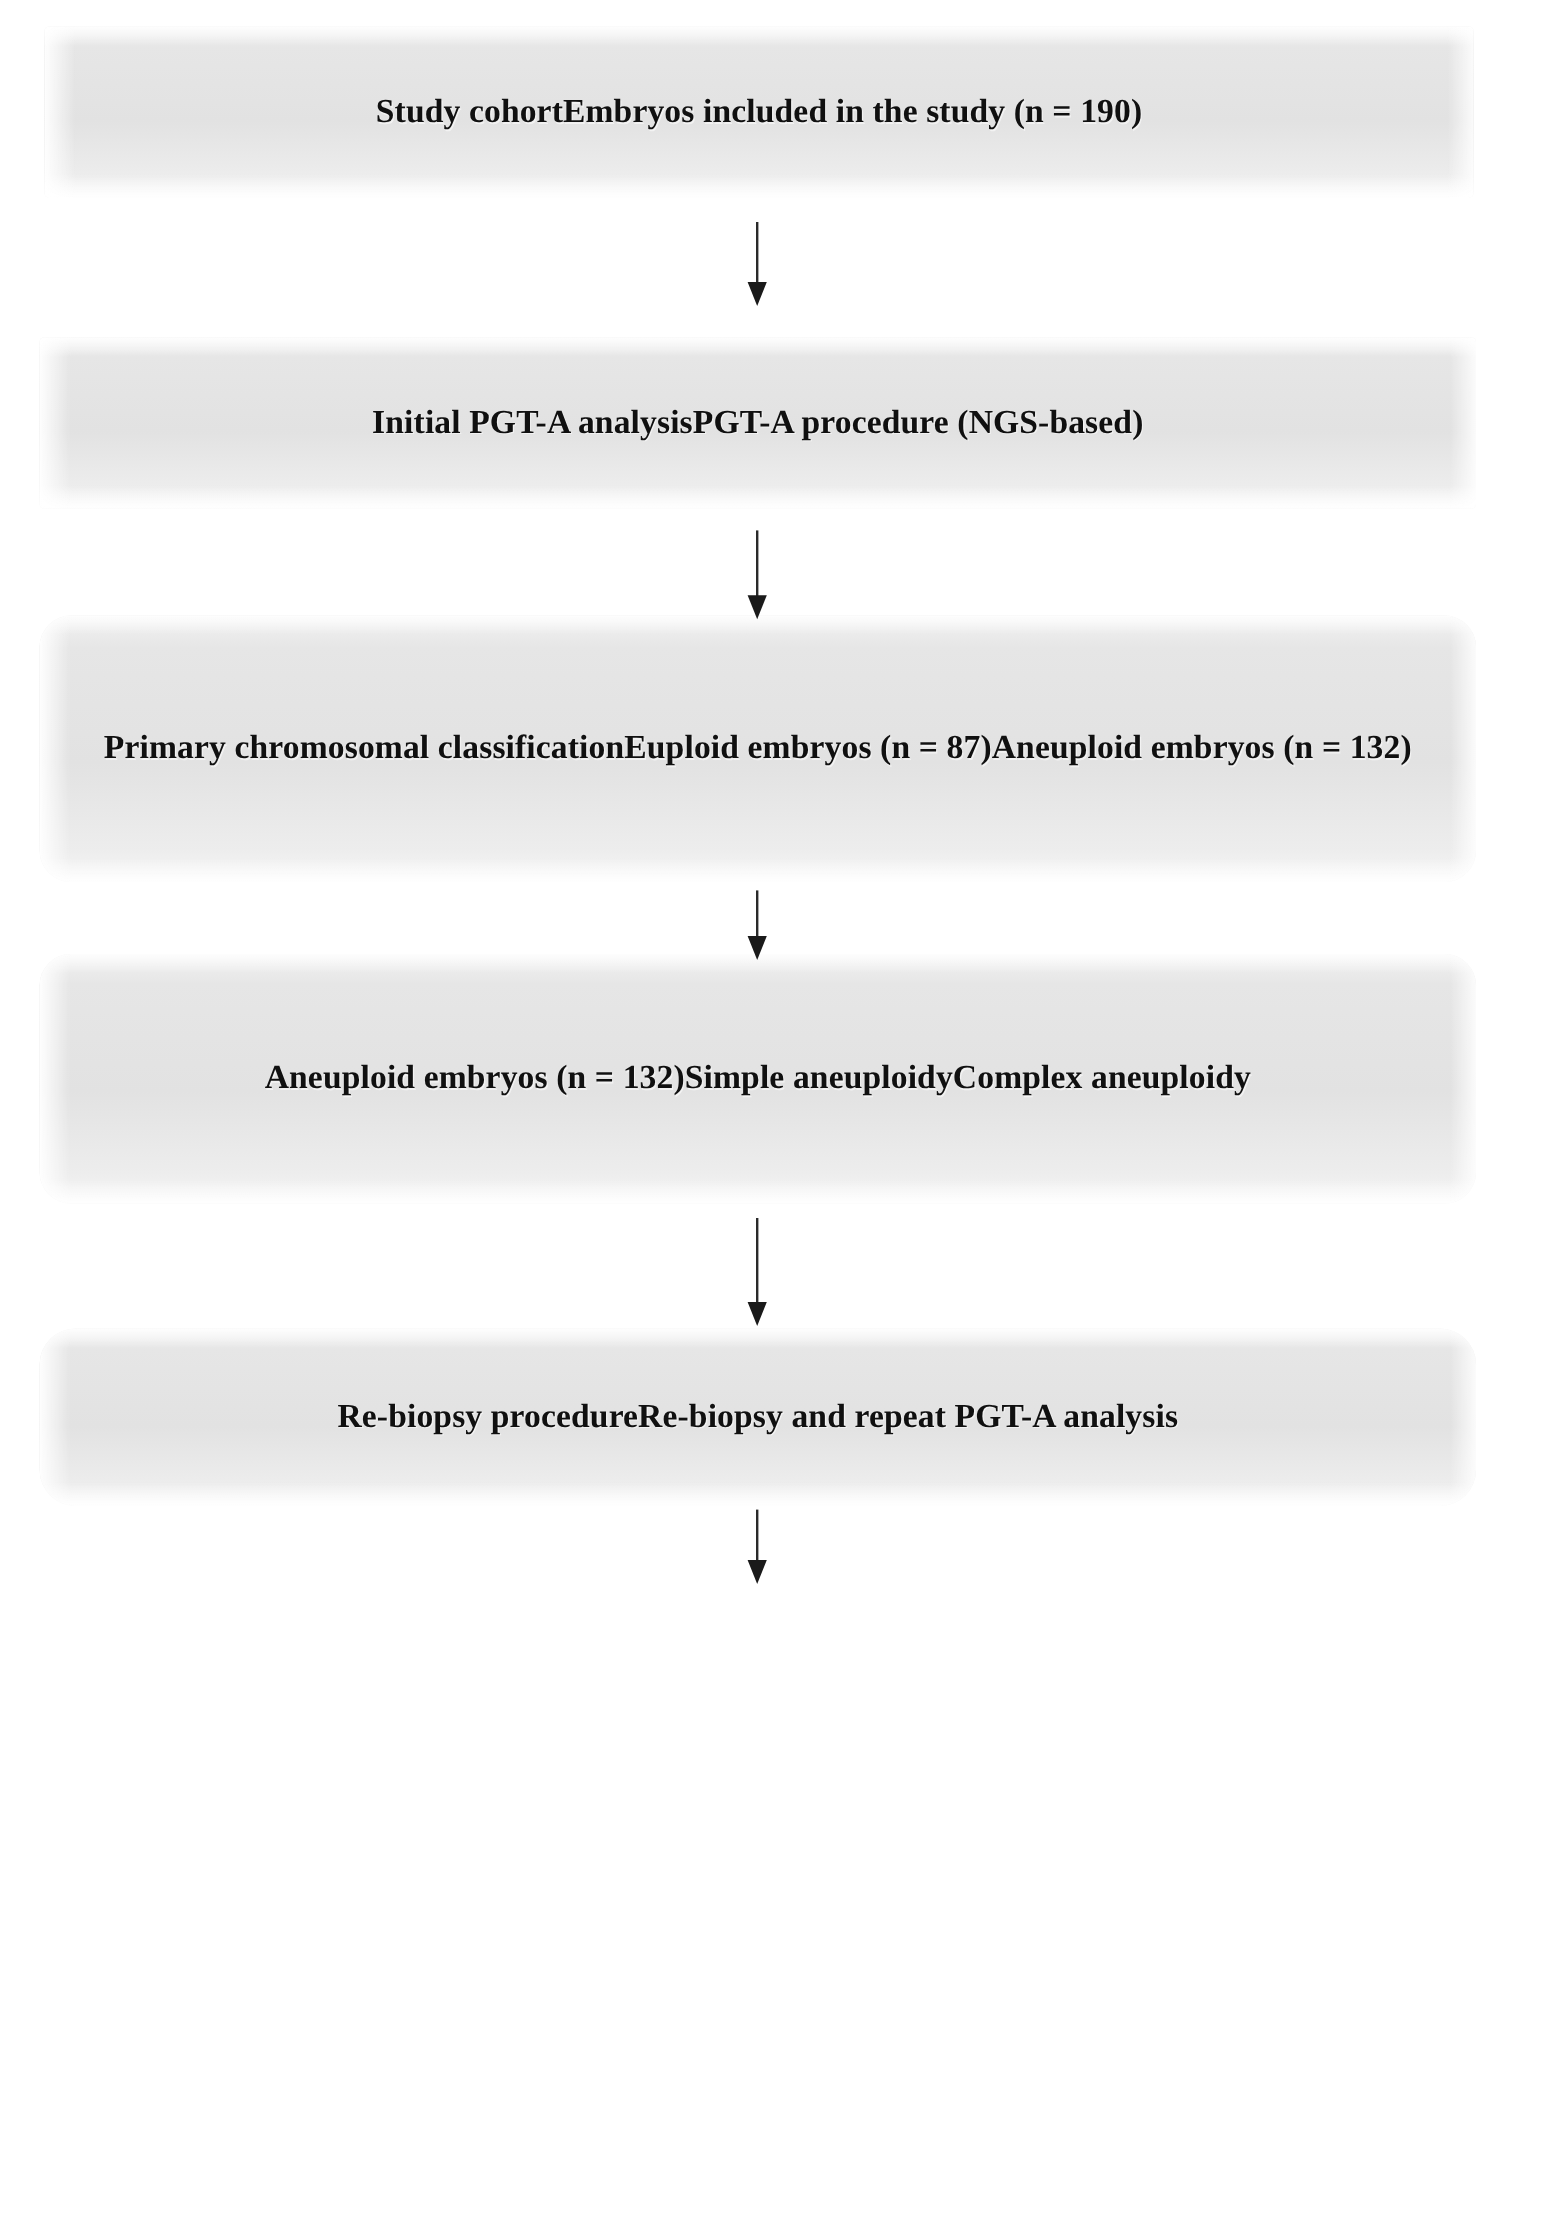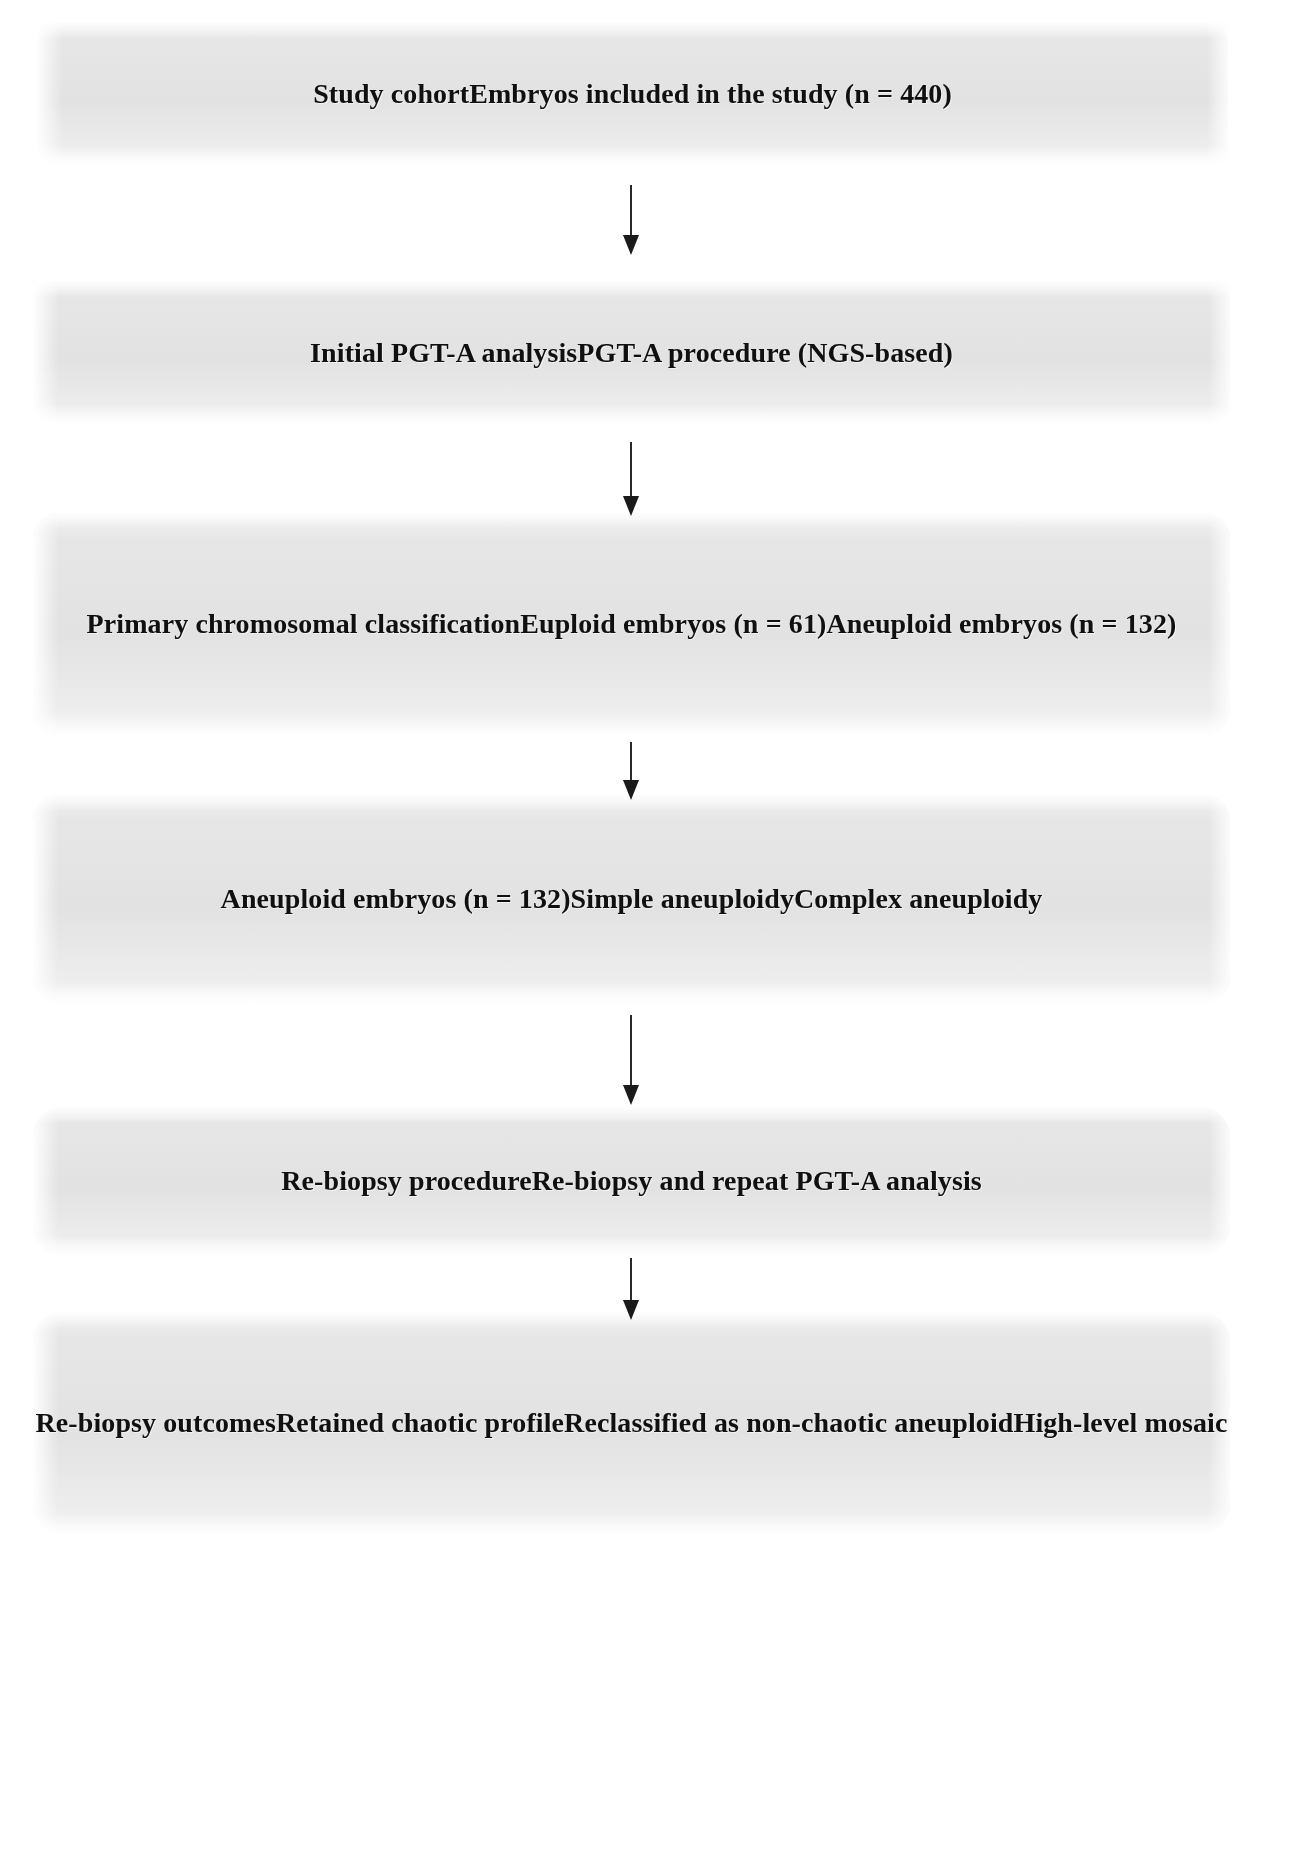--- a/index.html
+++ b/index.html
@@ -89,41 +89,41 @@
     border-top: 20px solid #1a1a1a;
   }
 </style>
 </head>
 <body>
 
 <div id="page">
 
   <div class="node sq" style="left:37px; top:22px; width:1191px; height:143px;">
     <div class="line">Study cohort</div>
-    <div class="line">Embryos included in the study (n = 440)</div>
+    <div class="line">Embryos included in the study (n = 190)</div>
   </div>
 
   <div class="connector" style="left:616px; top:185px; height:72px;">
     <div class="stem" style="height:52px;"></div>
     <div class="head" style="top:50px;"></div>
   </div>
 
   <div class="node sq" style="left:33px; top:281px; width:1197px; height:143px;">
     <div class="line">Initial PGT-A analysis</div>
     <div class="line">PGT-A procedure (NGS-based)</div>
   </div>
 
   <div class="connector" style="left:616px; top:442px; height:78px;">
     <div class="stem" style="height:56px;"></div>
     <div class="head" style="top:54px;"></div>
   </div>
 
   <div class="node soft" style="left:33px; top:513px; width:1197px; height:222px;">
     <div class="line">Primary chromosomal classification</div>
-    <div class="line">Euploid embryos (n = 61)</div>
+    <div class="line">Euploid embryos (n = 87)</div>
     <div class="line">Aneuploid embryos (n = 132)</div>
   </div>
 
   <div class="connector" style="left:616px; top:742px; height:58px;">
     <div class="stem" style="height:40px;"></div>
     <div class="head" style="top:38px;"></div>
   </div>
 
   <div class="node soft" style="left:33px; top:795px; width:1197px; height:208px;">
     <div class="line">Aneuploid embryos (n = 132)</div>
@@ -139,20 +139,14 @@
   <div class="node pill" style="left:33px; top:1107px; width:1197px; height:148px;">
     <div class="line">Re-biopsy procedure</div>
     <div class="line">Re-biopsy and repeat PGT-A analysis</div>
   </div>
 
   <div class="connector" style="left:616px; top:1258px; height:62px;">
     <div class="stem" style="height:44px;"></div>
     <div class="head" style="top:42px;"></div>
   </div>
 
-  <div class="node pill" style="left:33px; top:1312px; width:1197px; height:222px;">
-    <div class="line">Re-biopsy outcomes</div>
-    <div class="line">Retained chaotic profile</div>
-    <div class="line">Reclassified as non‑chaotic aneuploid</div>
-    <div class="line">High-level mosaic</div>
-  </div>
 
 </div>
 
 </body></html>

